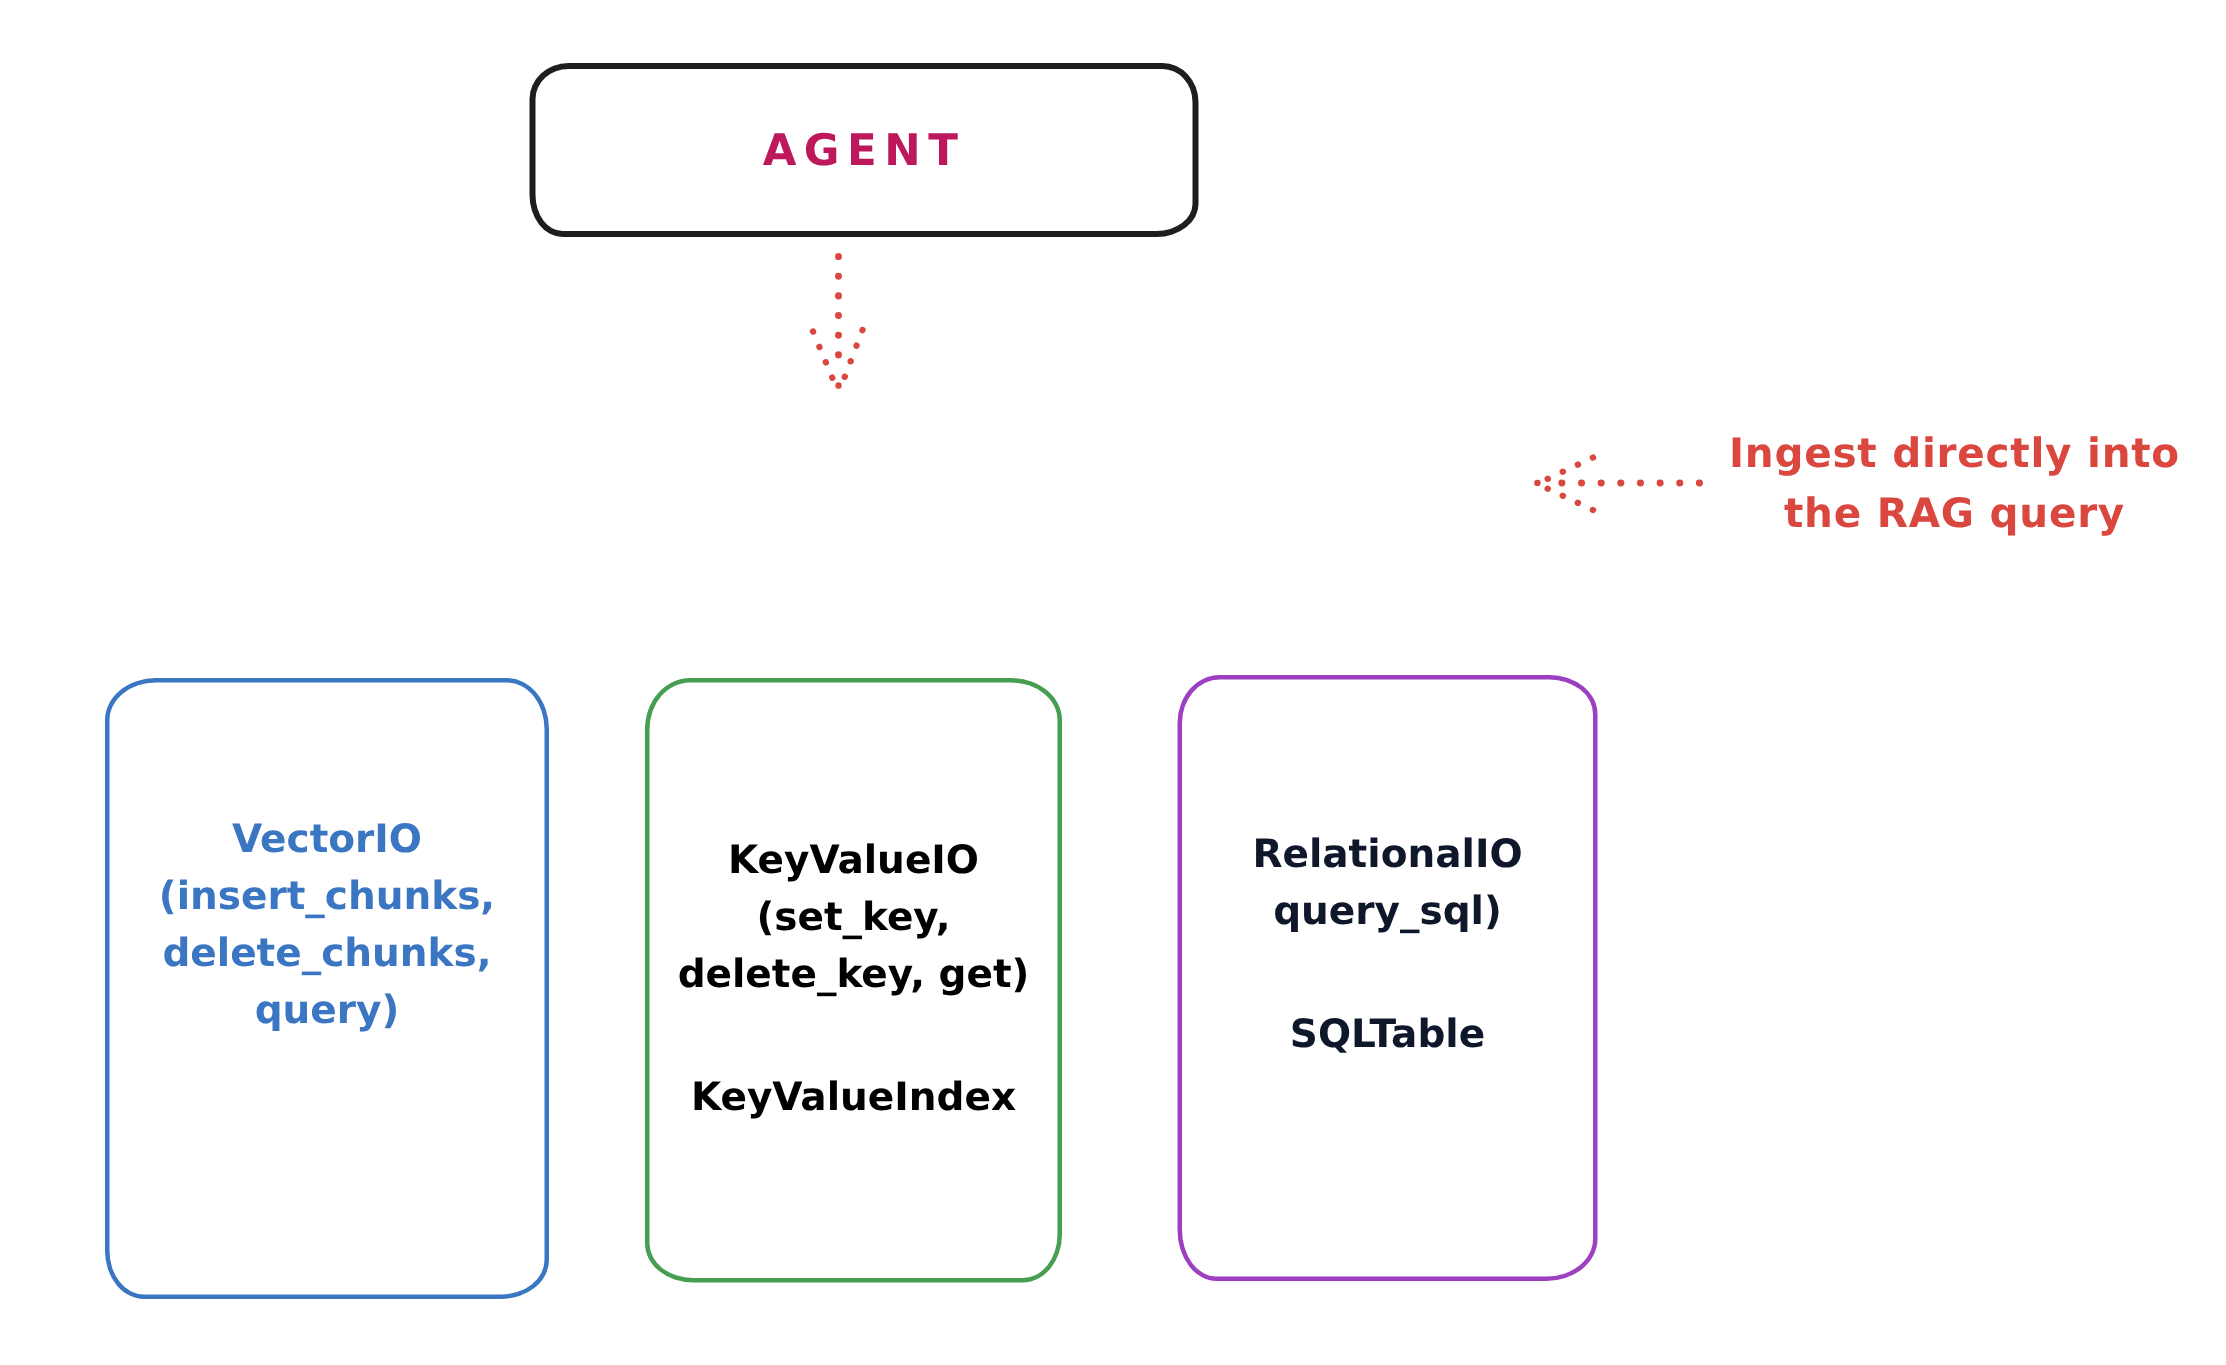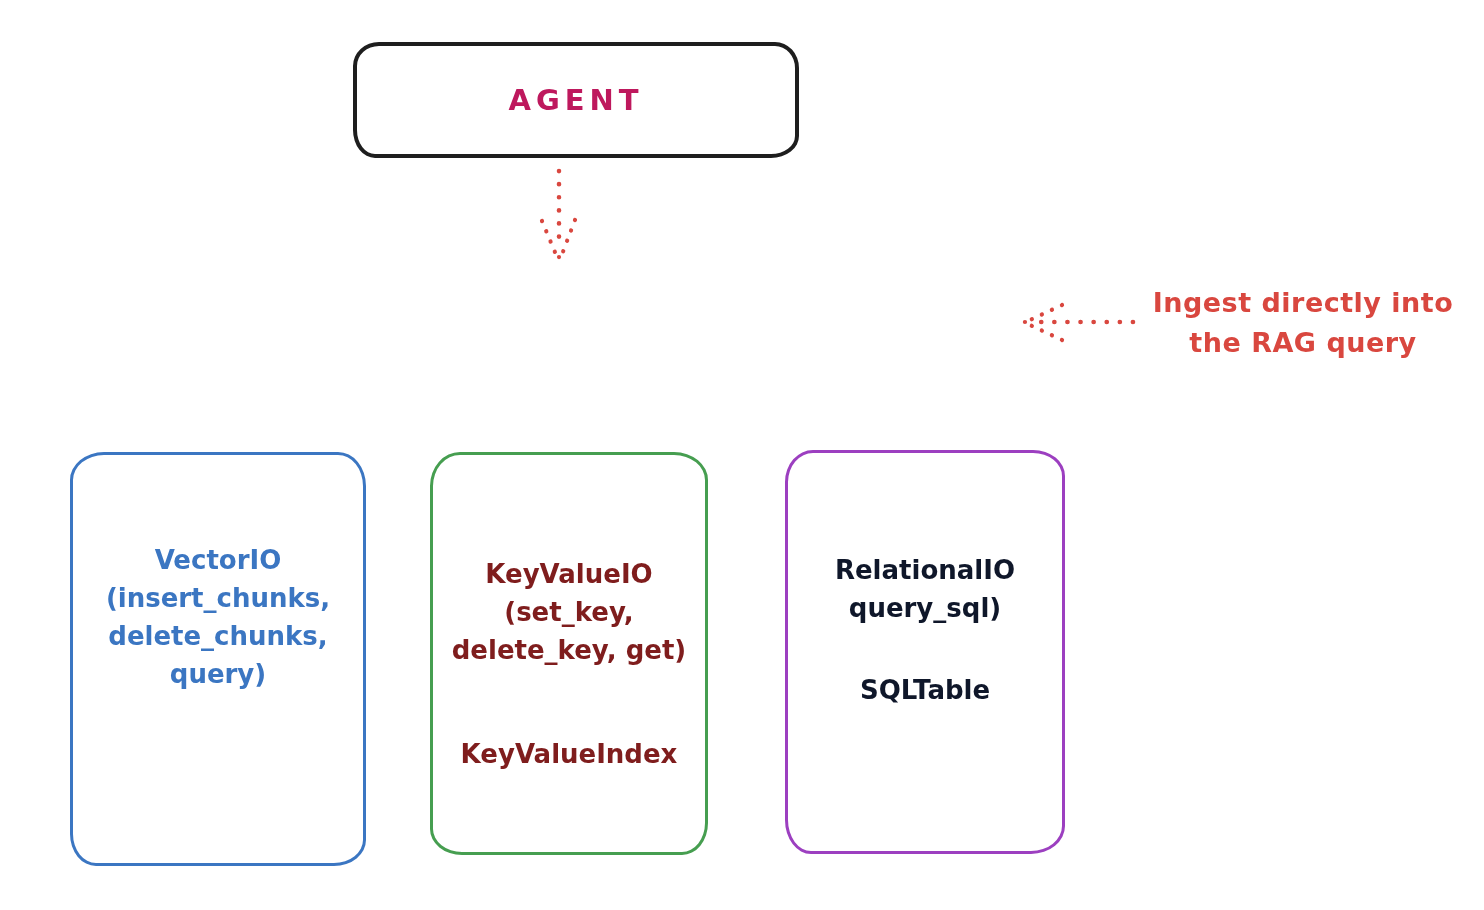--- a/index.html
+++ b/index.html
@@ -138,21 +138,21 @@
 
   <div class="store-box store-blue" style="border-color: rgb(59, 118, 194); color: rgb(59, 118, 194);">
     <div class="store-lines">
       <div>VectorIO</div>
       <div>(insert_chunks,</div>
       <div>delete_chunks,</div>
       <div>query)</div>
     </div>
   </div>
 
-  <div class="store-box store-green" style="border-color: rgb(70, 158, 80); color: #7f1d1d; gap: 22px;">
+  <div class="store-box store-green" style="border-color: rgb(70, 158, 80); color: #000000;">
     <div class="store-lines">
       <div>KeyValueIO</div>
       <div>(set_key,</div>
       <div>delete_key, get)</div>
     </div>
     <div class="store-index">KeyValueIndex</div>
   </div>
 
   <div class="store-box store-purple" style="border-color: rgb(156, 63, 192); color: #0f172a;">
     <div class="store-lines">

